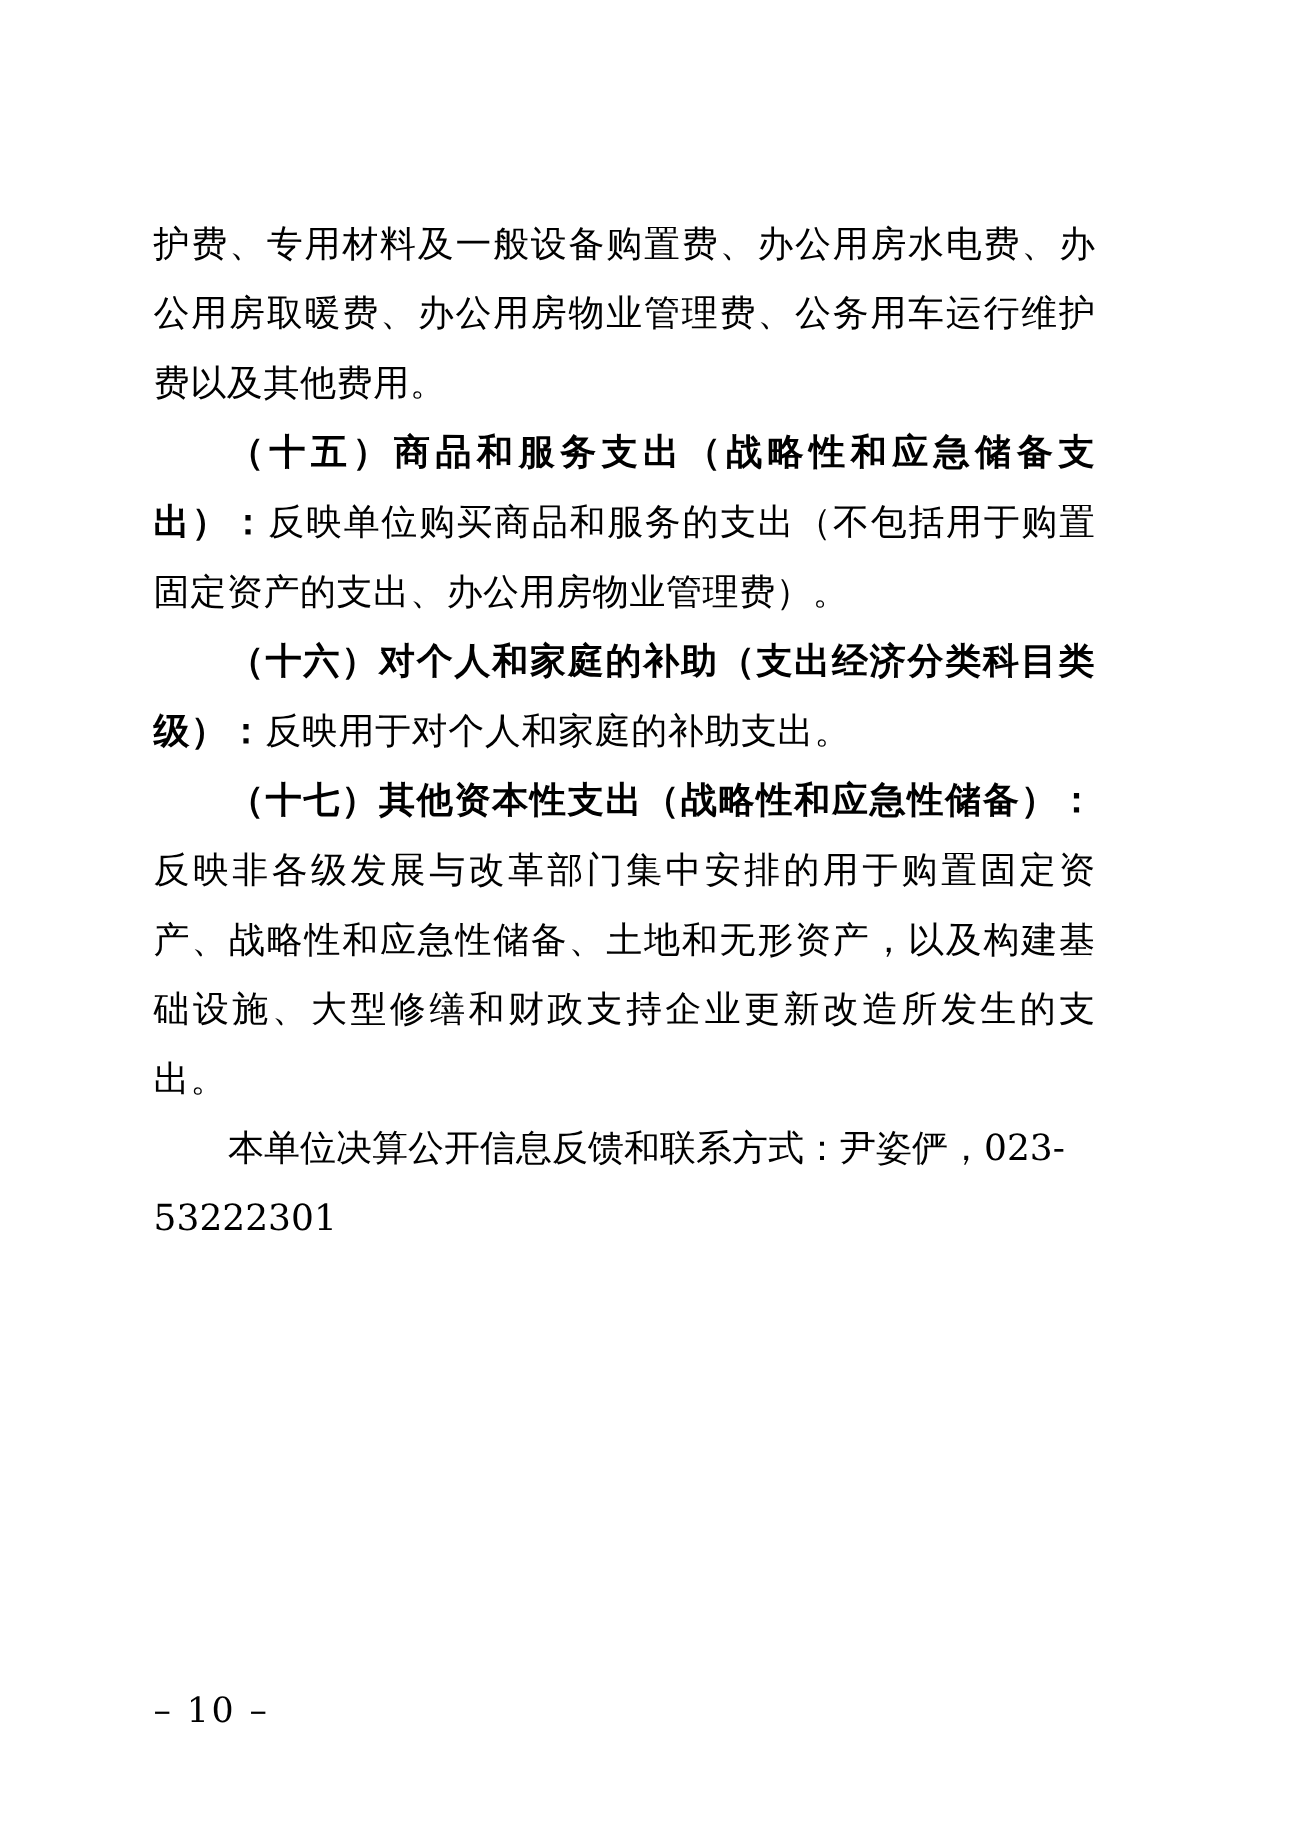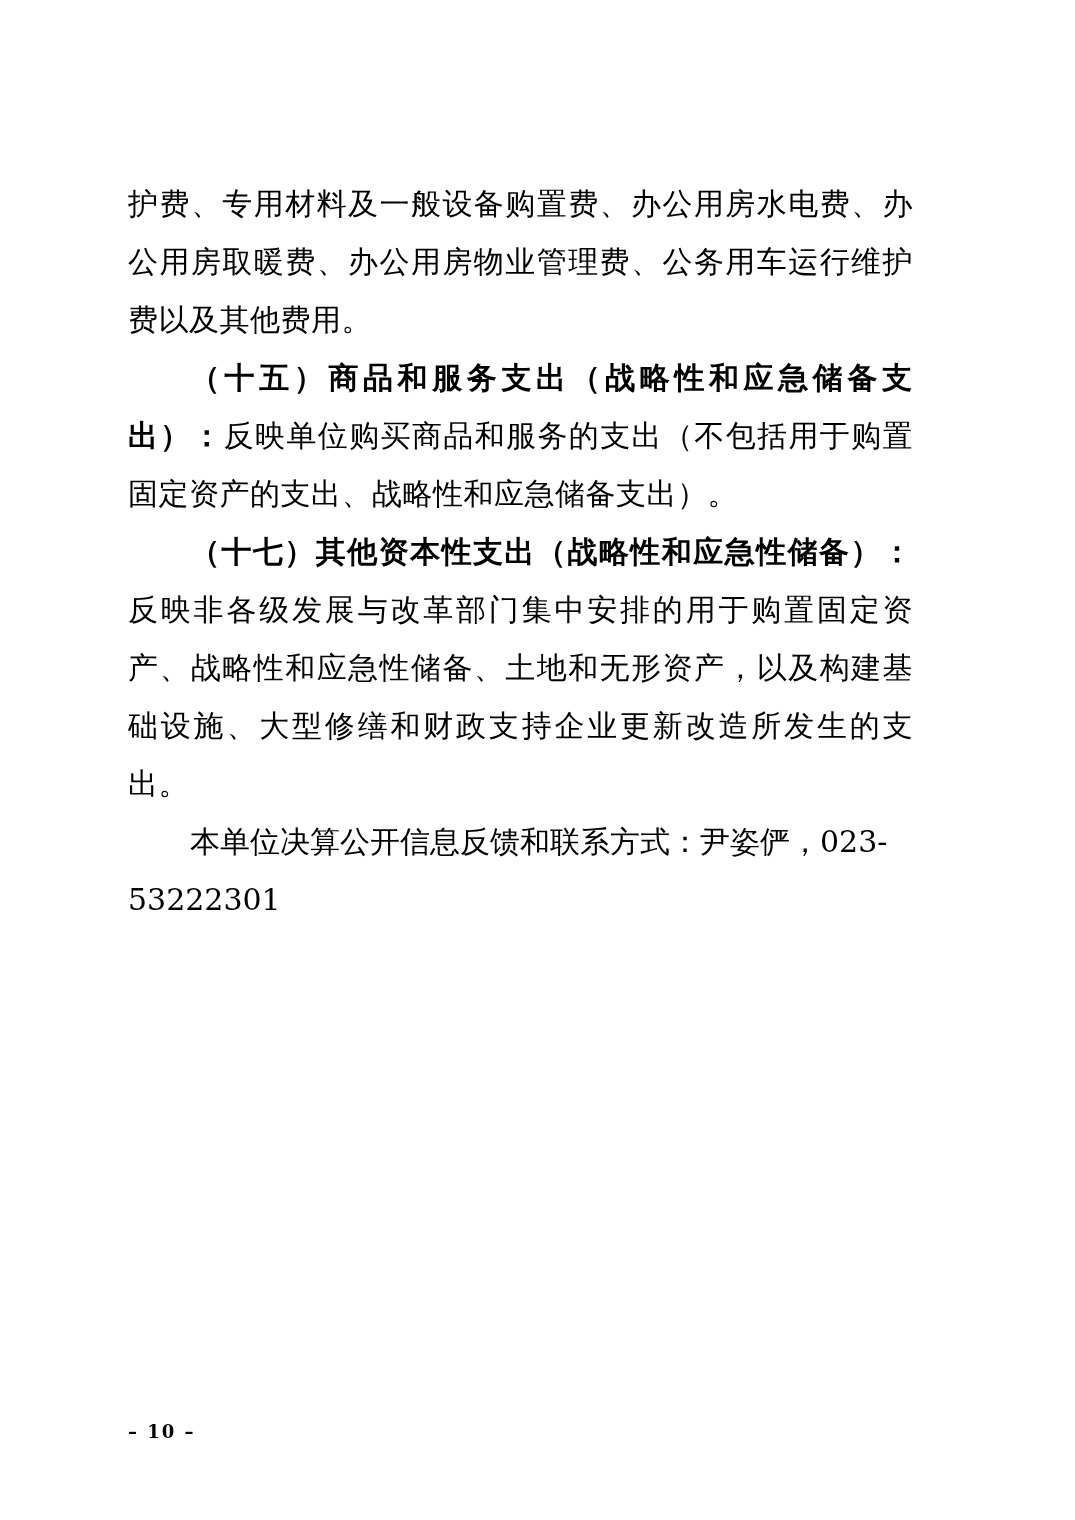--- a/index.html
+++ b/index.html
@@ -50,38 +50,40 @@
   .contact {
     font-size: 30px;
     line-height: 58px;
     text-indent: 62px;
     margin: 0;
   }
   .footer {
     position: absolute;
     left: 128px;
     bottom: 78px;
-    font-size: 18px;
+    font-size: 29px;
     letter-spacing: 2px;
     font-family: "DejaVu Serif", "Liberation Serif", serif;
-    font-weight: bold;
   }
 </style>
 </head>
 <body>
 
 <div class="page">
 
   <p class="para">护费、专用材料及一般设备购置费、办公用房水电费、办公用房取暖费、办公用房物业管理费、公务用车运行维护费以及其他费用。</p>
 
 
   <p class="para indent">
-    <span class="lead">（十五）商品和服务支出（战略性和应急储备支出）：</span><span>反映单位购买商品和服务的支出（不包括用于购置固定资产的支出、战略性和应急储备支出）。</span>
+    <span class="lead">（十五）商品和服务支出（战略性和应急储备支出）：</span><span>反映单位购买商品和服务的支出（不包括用于购置固定资产的支出、办公用房物业管理费）。</span>
   </p>
 
+  <p class="para indent">
+    <span class="lead">（十六）对个人和家庭的补助（支出经济分类科目类级）：</span><span>反映用于对个人和家庭的补助支出。</span>
+  </p>
 
   <p class="para indent">
     <span class="lead">（十七）其他资本性支出（战略性和应急性储备）：</span><span>反映非各级发展与改革部门集中安排的用于购置固定资产、战略性和应急性储备、土地和无形资产，以及构建基础设施、大型修缮和财政支持企业更新改造所发生的支出。</span>
   </p>
 
 
   <p class="contact">本单位决算公开信息反馈和联系方式：尹姿俨，023-53222301</p>
 
 </div>
 

